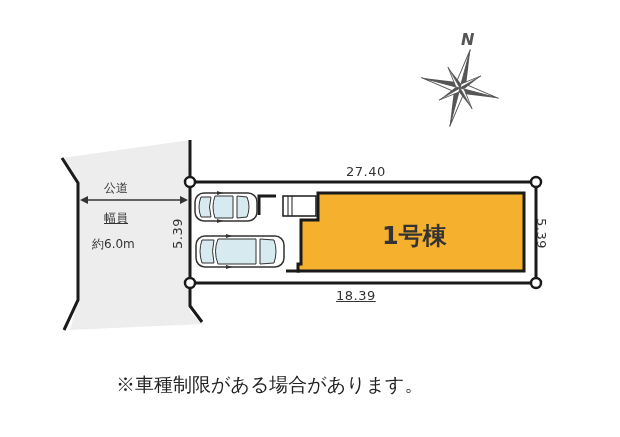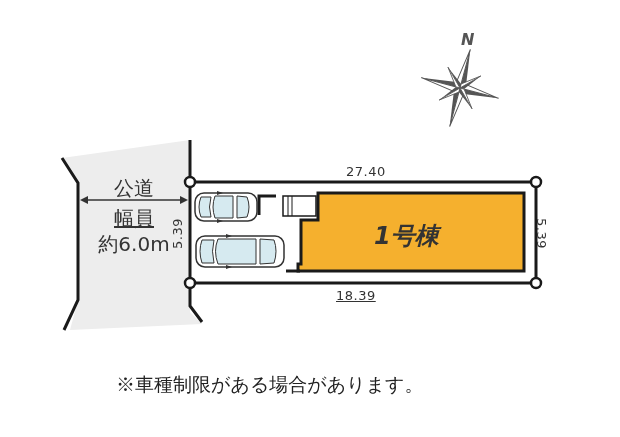--- a/index.html
+++ b/index.html
@@ -1,21 +1,21 @@
 <!DOCTYPE html>
 <html><head>
 <meta charset="utf-8">
 <style>
   html, body { margin: 0; padding: 0; background: #ffffff; }
   body { width: 620px; height: 437px; position: relative; overflow: hidden;
          font-family: "DejaVu Sans", "Liberation Sans", sans-serif; }
   svg.plan { position: absolute; left: 0; top: 0; }
   .lbl { position: absolute; color: #333333; white-space: nowrap; }
   .dim { font-size: 13px; letter-spacing: 0.5px; }
-  .road { font-size: 20px; text-align: center; line-height: 20px; }
+  .road { font-size: 12px; text-align: left; line-height: 20px; }
   .bldg { font-size: 24px; font-weight: bold; color: #333333; }
   .note { font-size: 19px; color: #222222; font-family: Liberation Mono, monospace; }
   .north { font-size: 16px; font-weight: bold; font-style: italic; color: #555555; }
   .rot { transform-origin: center center; }
 </style>
 </head>
 <body>
 
 <svg class="plan" width="620" height="437" viewBox="0 0 620 437" xmlns="http://www.w3.org/2000/svg">
 
@@ -97,15 +97,15 @@
 
 <div class="lbl road" style="left:104px; top:178px; width:60px;">公道</div>
 <div class="lbl road" style="left:104px; top:208px; width:60px;text-decoration:underline;">幅員</div>
 <div class="lbl road" style="left:92px; top:234px; width:84px;">約6.0m</div>
 
 <div class="lbl dim" style="left:346px; top:164px;">27.40</div>
 <div class="lbl dim" style="left:336px; top:288px;text-decoration:underline;">18.39</div>
 <div class="lbl dim rot" style="left:162px; top:226px; transform: rotate(-90deg);">5.39</div>
 <div class="lbl dim rot" style="left:526px; top:226px; transform: rotate(90deg);">5.39</div>
 
-<div class="lbl bldg" style="left:374px; top:220px;font-style:italic;">1号棟</div>
+<div class="lbl bldg" style="left:382px; top:220px;">1号棟</div>
 
 <div class="lbl note" style="left:116px; top:372px;">※車種制限がある場合があります。</div>
 
 </body></html>

